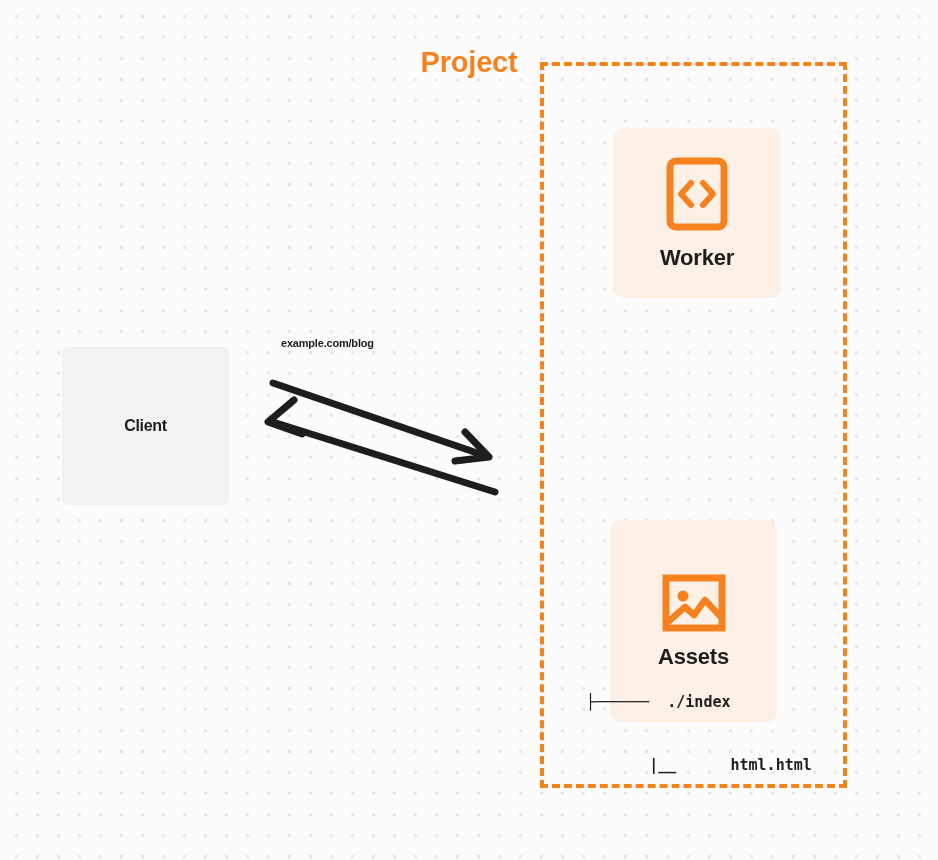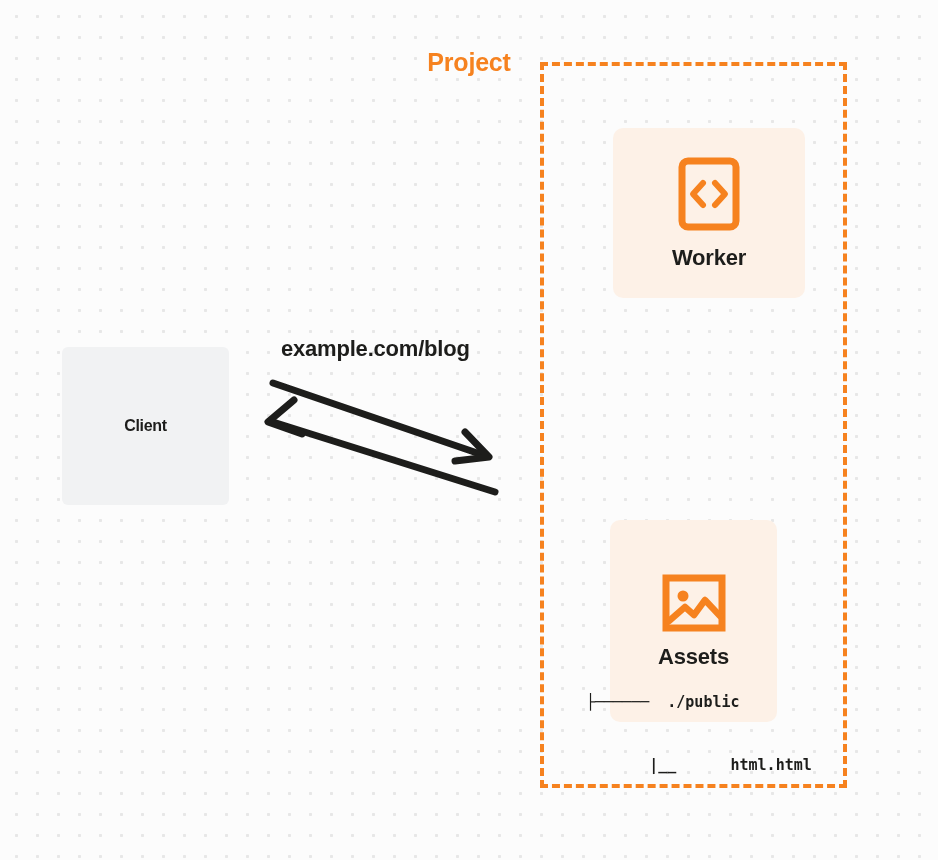--- a/index.html
+++ b/index.html
@@ -34,42 +34,42 @@
     border: 4px dashed #f6821f;
     background: transparent;
   }
   .project-label {
     position: absolute;
     left: 50%;
     top: 62px;
     transform: translate(-50%, -50%);
     background: #fcfcfc;
     color: #f6821f;
-    font-size: 25px;
+    font-size: 29px;
     font-weight: 700;
     line-height: 1;
     padding: 2px 7px;
     letter-spacing: -0.2px;
     white-space: nowrap;
   }
 
   
   .card {
     position: absolute;
     background: #fdf1e7;
     border-radius: 10px;
     display: flex;
     flex-direction: column;
     align-items: center;
     justify-content: center;
   }
   .card-worker {
     left: 613px;
     top: 128px;
-    width: 192px;
+    width: 168px;
     height: 170px;
   }
   .card-assets {
     left: 610px;
     top: 504px;
     width: 167px;
     height: 202px;
     margin-top: 16px;
   }
   .card-icon {
@@ -112,21 +112,21 @@
     position: absolute;
     left: 250px;
     top: 360px;
     width: 270px;
     height: 150px;
   }
   .arrow-label {
     position: absolute;
     left: 281px;
     top: 338px;
-    font-size: 22px;
+    font-size: 11px;
     font-weight: 700;
     color: #1d1d1b;
     letter-spacing: -0.2px;
     white-space: nowrap;
     line-height: 1;
   }
 
   
   .file-tree {
     position: absolute;
@@ -165,21 +165,21 @@
       <svg width="64" height="58" viewBox="0 0 64 58" xmlns="http://www.w3.org/2000/svg">
         <rect x="4" y="4" width="56" height="50" fill="none" stroke="#f6821f" stroke-width="7"></rect>
         <circle cx="21" cy="22" r="5.5" fill="#f6821f"></circle>
         <path d="M7 47 L23 33 L32 41 L43 26 L58 42" fill="none" stroke="#f6821f" stroke-width="6.5" stroke-linecap="round" stroke-linejoin="round"></path>
       </svg>
     </span>
     <span class="card-label">Assets</span>
   </div>
 
   <div class="file-tree">
-    <span class="tree-row">├──────  ./public</span>
+    <span class="tree-row">├──────  ./index</span>
     <span class="tree-row">       |__      html.html</span>
     
   </div>
 
   <div class="client-box">
     <span class="client-label">Client</span>
   </div>
 
   <div class="arrow-label">example.com/blog</div>
 

